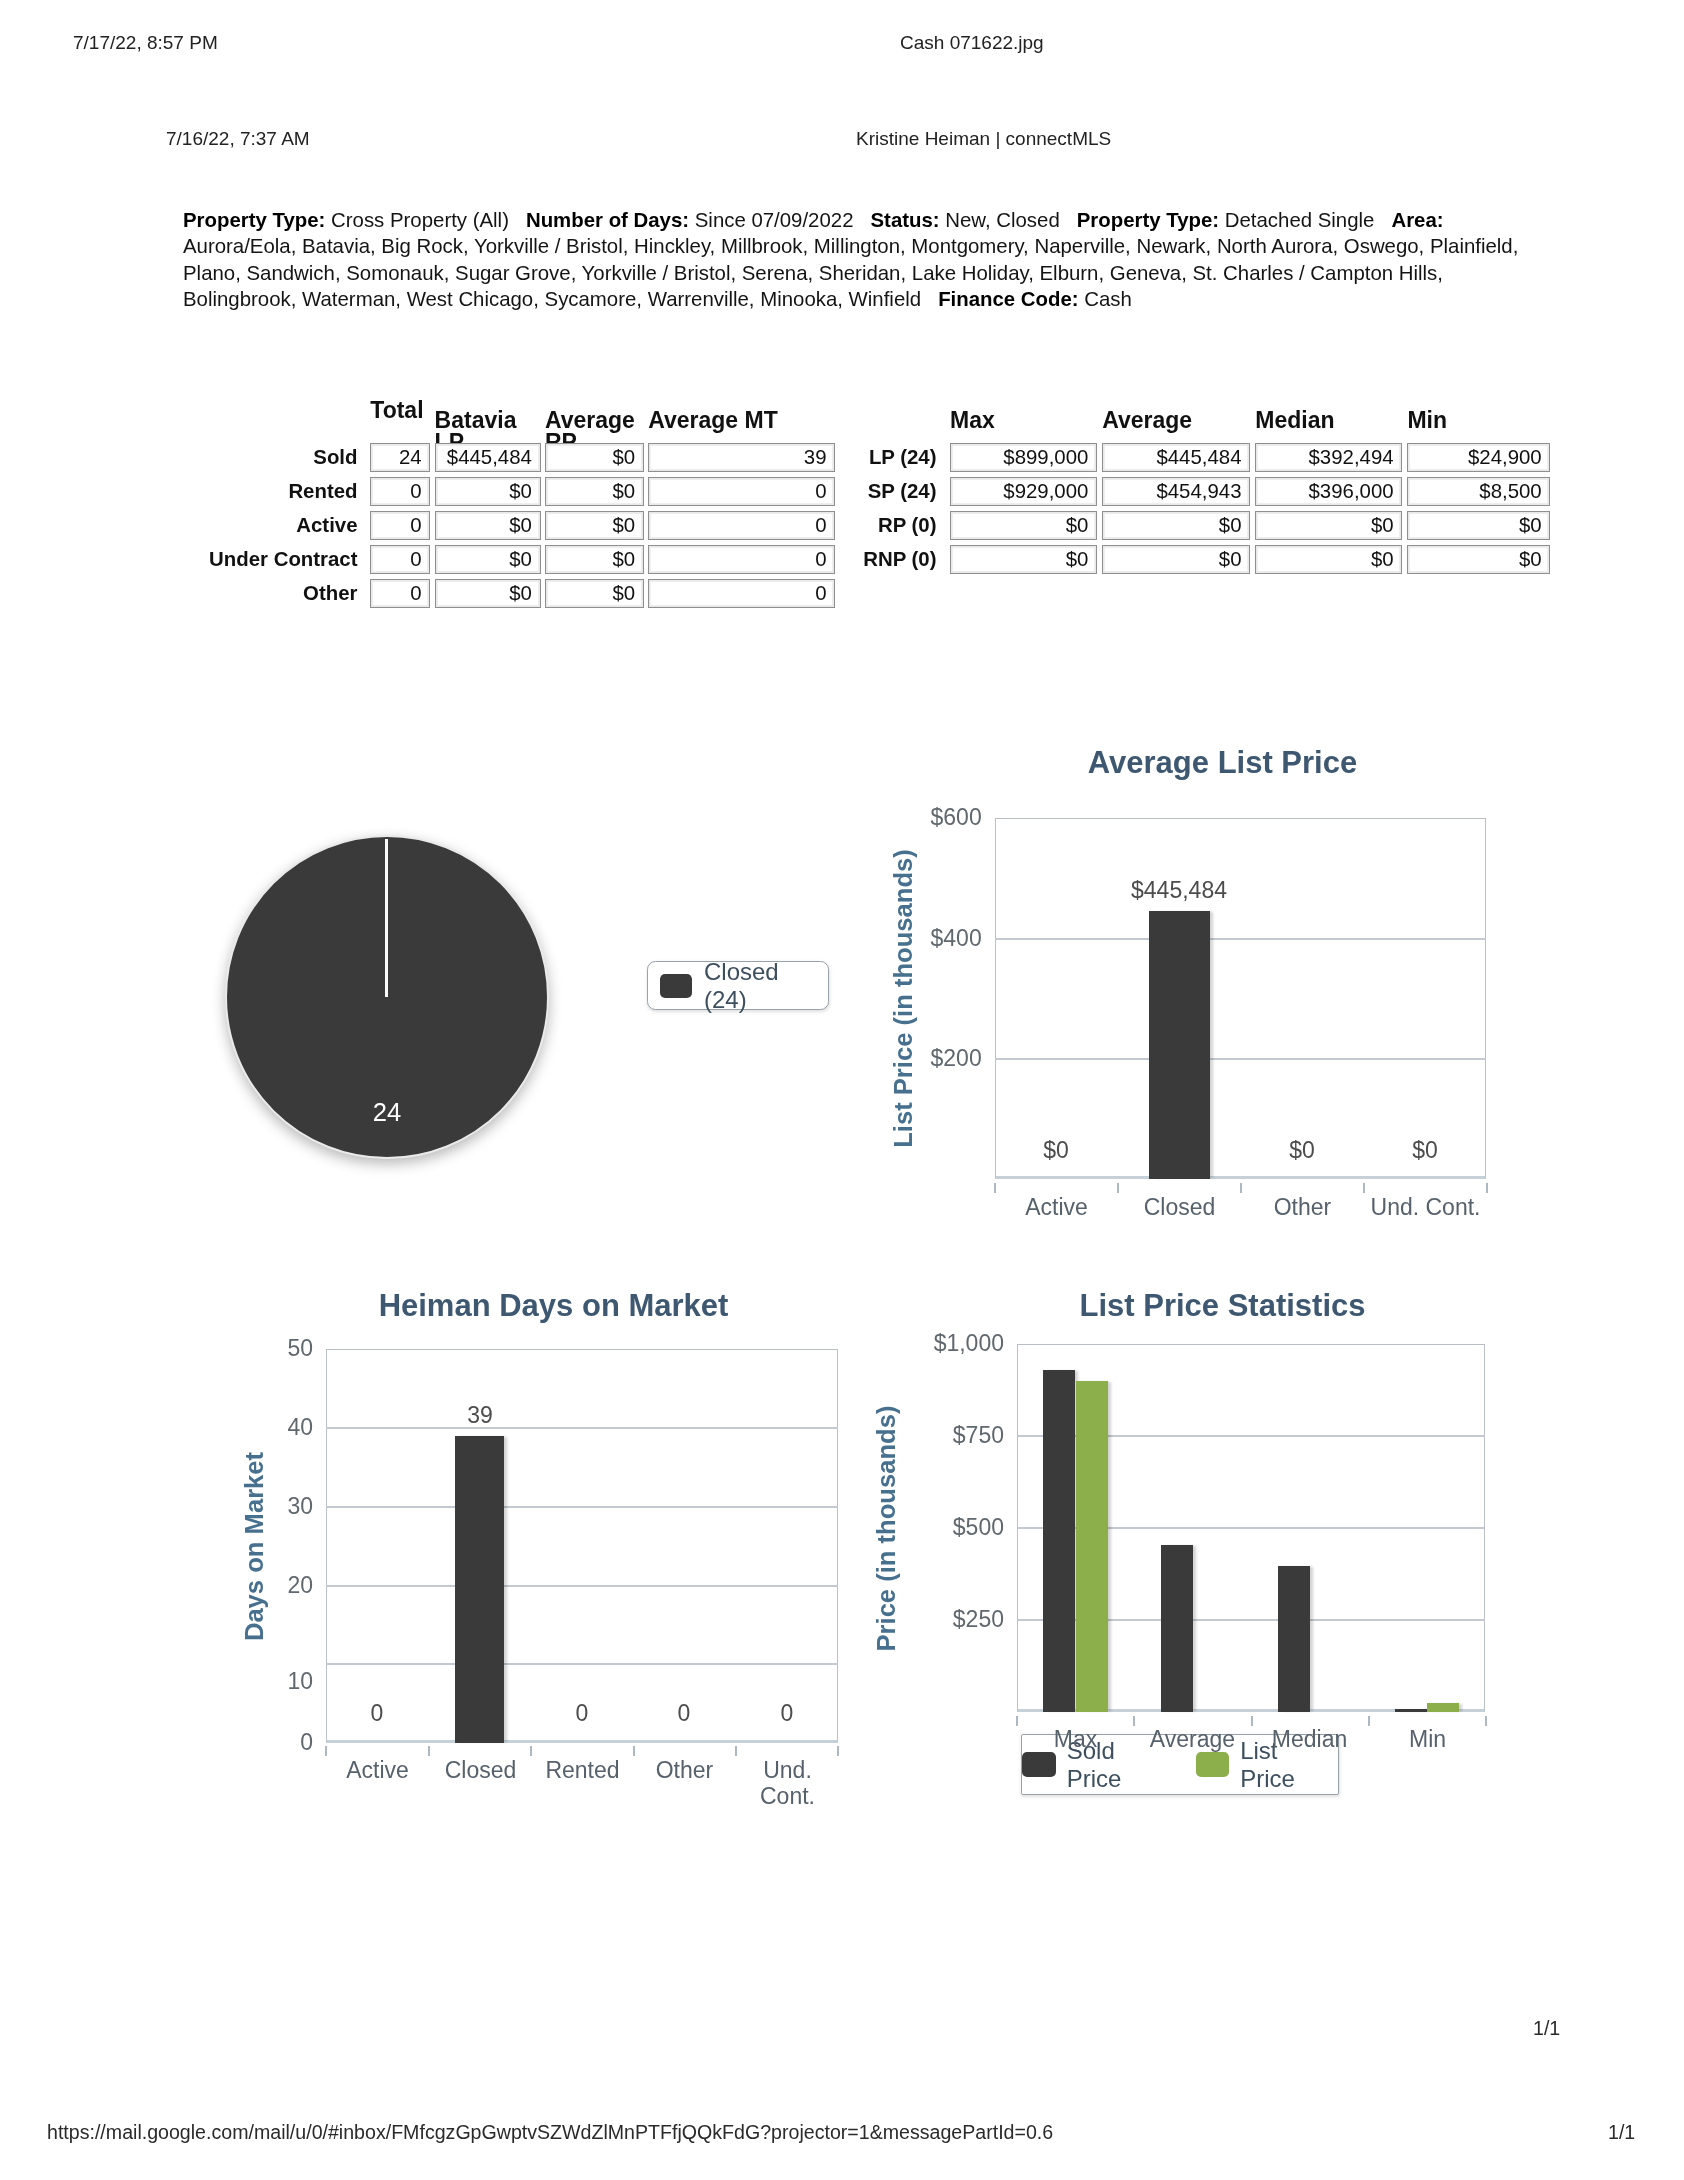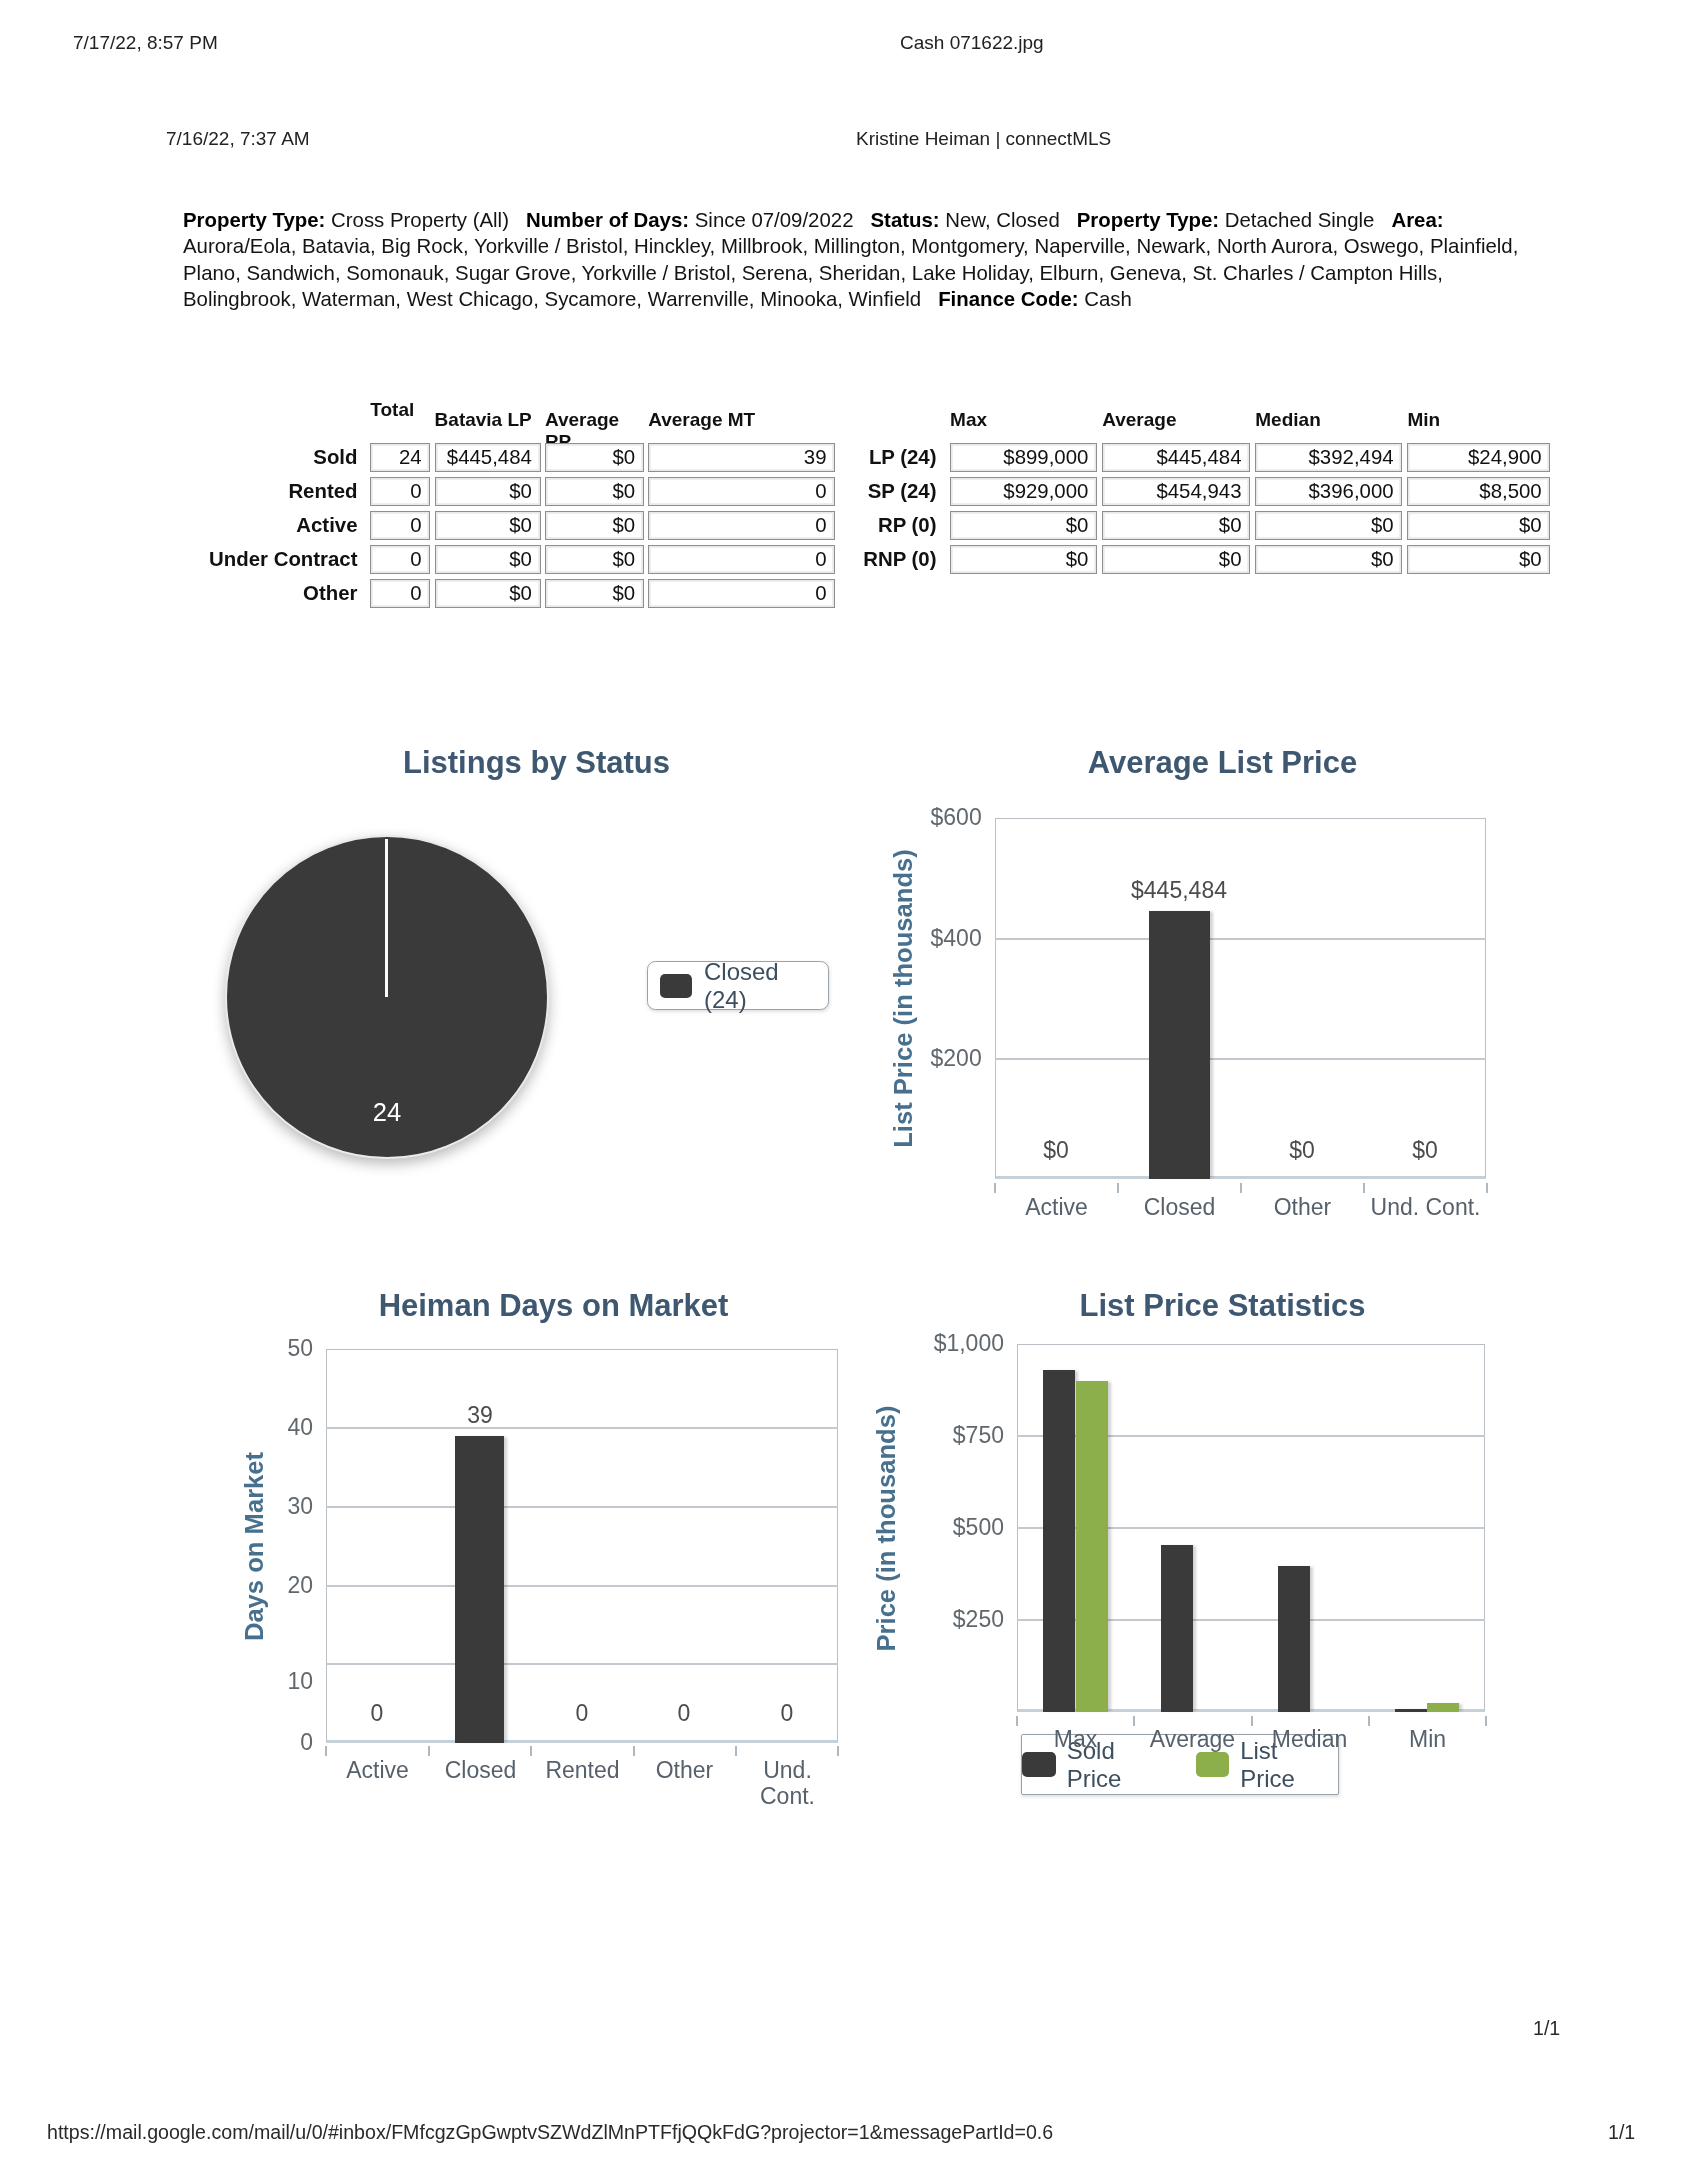--- a/index.html
+++ b/index.html
@@ -11,21 +11,21 @@
   #h-docts{left:166px;top:128px;}
   #h-author{left:856px;top:128px;}
   #criteria{position:absolute;left:183px;top:207px;width:1359px;font-size:20.4px;line-height:26.4px;color:#141414;}
   #criteria b{color:#000;}
   
   .grid-table{position:absolute;display:grid;}
   #status-table{left:193px;top:409px;grid-template-columns:173px 60px 106px 99px 187px;column-gap:4.3px;row-gap:5.1px;grid-auto-rows:29px;}
   #status-table .hrow{height:49px;}
   #stats-table{left:858px;top:409px;grid-template-columns:87px 147px 148px 147px 143px;column-gap:5.1px;row-gap:5.1px;grid-auto-rows:29px;}
   #stats-table .hrow{height:27px;}
-  .th{font-weight:bold;font-size:19px;line-height:22px;color:#111;align-self:start;}
+  .th{font-weight:bold;font-size:23px;line-height:22px;color:#111;align-self:start;}
   .th-total{align-self:center;}
   .rlabel{font-weight:bold;font-size:20.4px;color:#111;display:flex;align-items:center;justify-content:flex-end;padding-right:8.5px;}
   .cell{border:0.9px solid #8f8f8f;box-shadow:inset 0 0 0 1.7px #e9e9e9;background:#fff;
         display:flex;align-items:center;justify-content:flex-end;padding-right:7.7px;
         font-size:20.4px;color:#111;box-sizing:border-box;}
   
   .chart{position:absolute;}
   #pie-block{left:196px;top:733px;width:681px;height:486px;}
   #alp-chart{left:869px;top:733px;width:707px;height:532px;}
   #dom-chart{left:213px;top:1276px;width:681px;height:596px;}
@@ -127,21 +127,20 @@
       <div class="cell">$0</div>
       <div class="cell">$0</div>
       <div class="rlabel">RNP (0)</div>
       <div class="cell">$0</div>
       <div class="cell">$0</div>
       <div class="cell">$0</div>
       <div class="cell">$0</div>
     </div>
 
   <div id="pie-block" class="chart">
-    <div class="c-title">Listings by Status</div>
     <div id="pie-circle"></div>
     <div id="pie-line"></div>
     <div id="pie-value">24</div>
     <div id="pie-legend" class="legend-box">
       <span class="swatch" style="width:32px;height:24px;background:#3a3a3a;"></span>
       <span class="legend-label">Closed (24)</span>
     </div>
   </div>
 
   <div id="alp-chart" class="chart">

